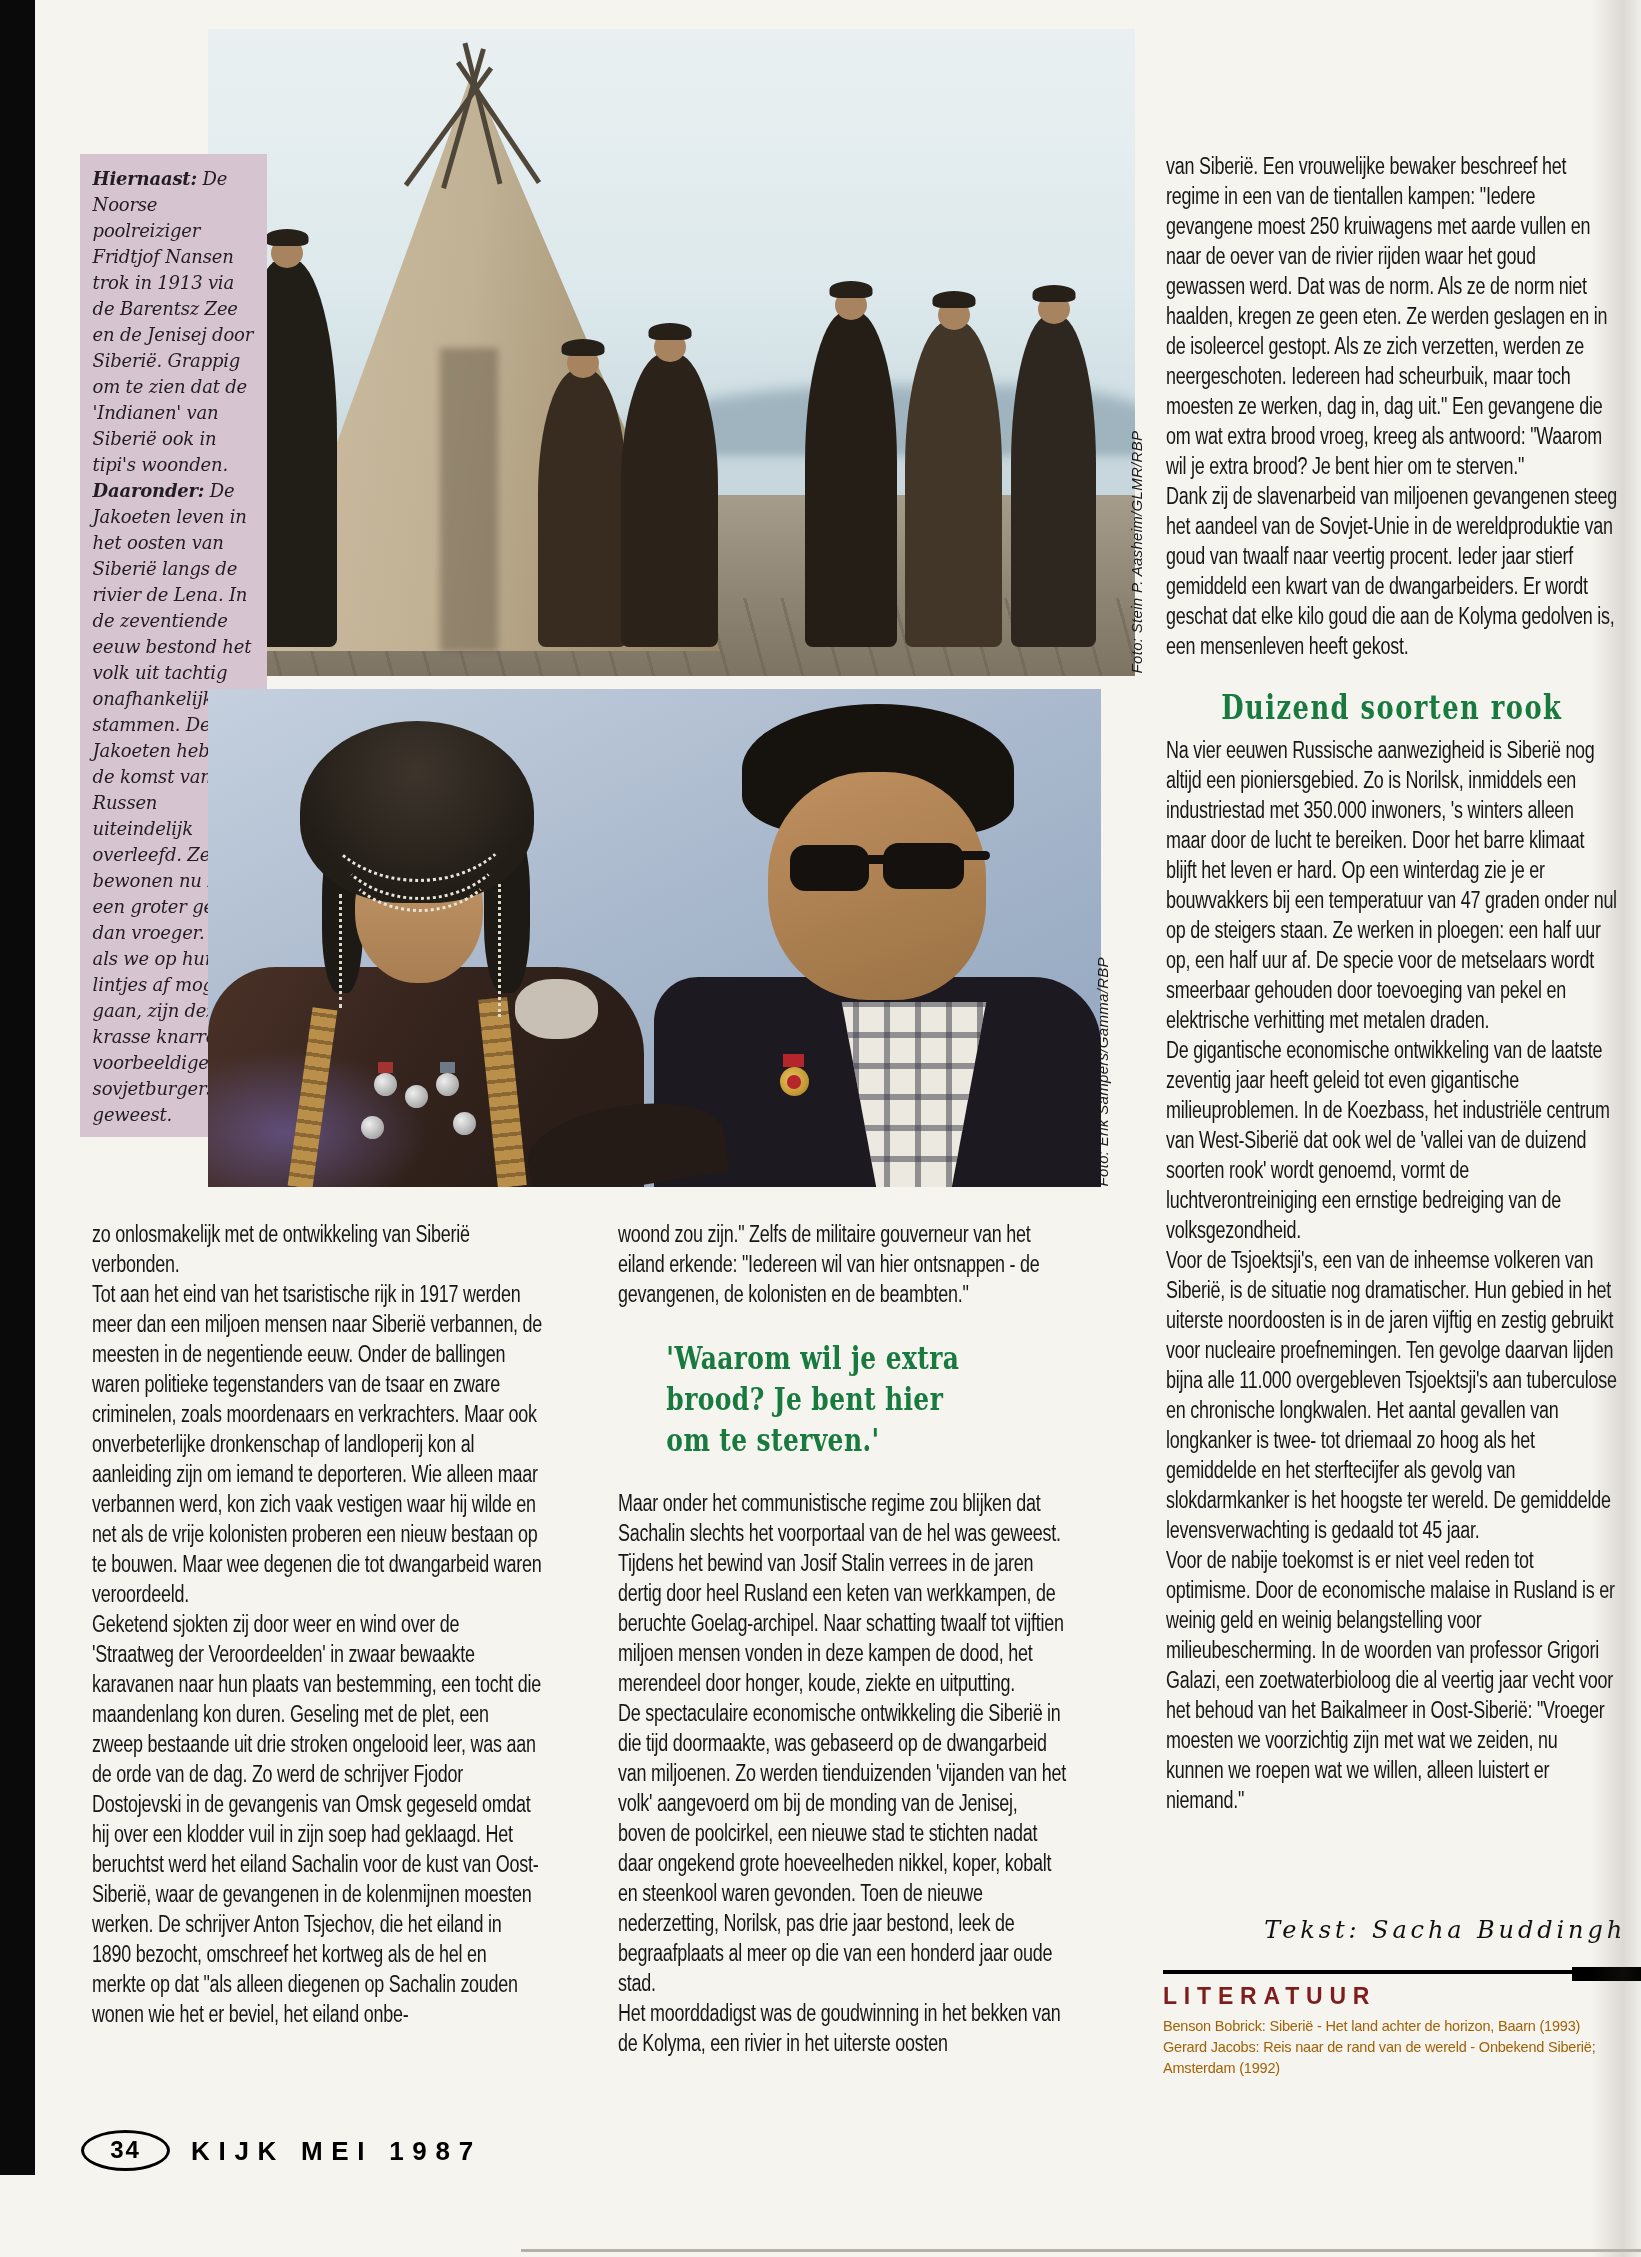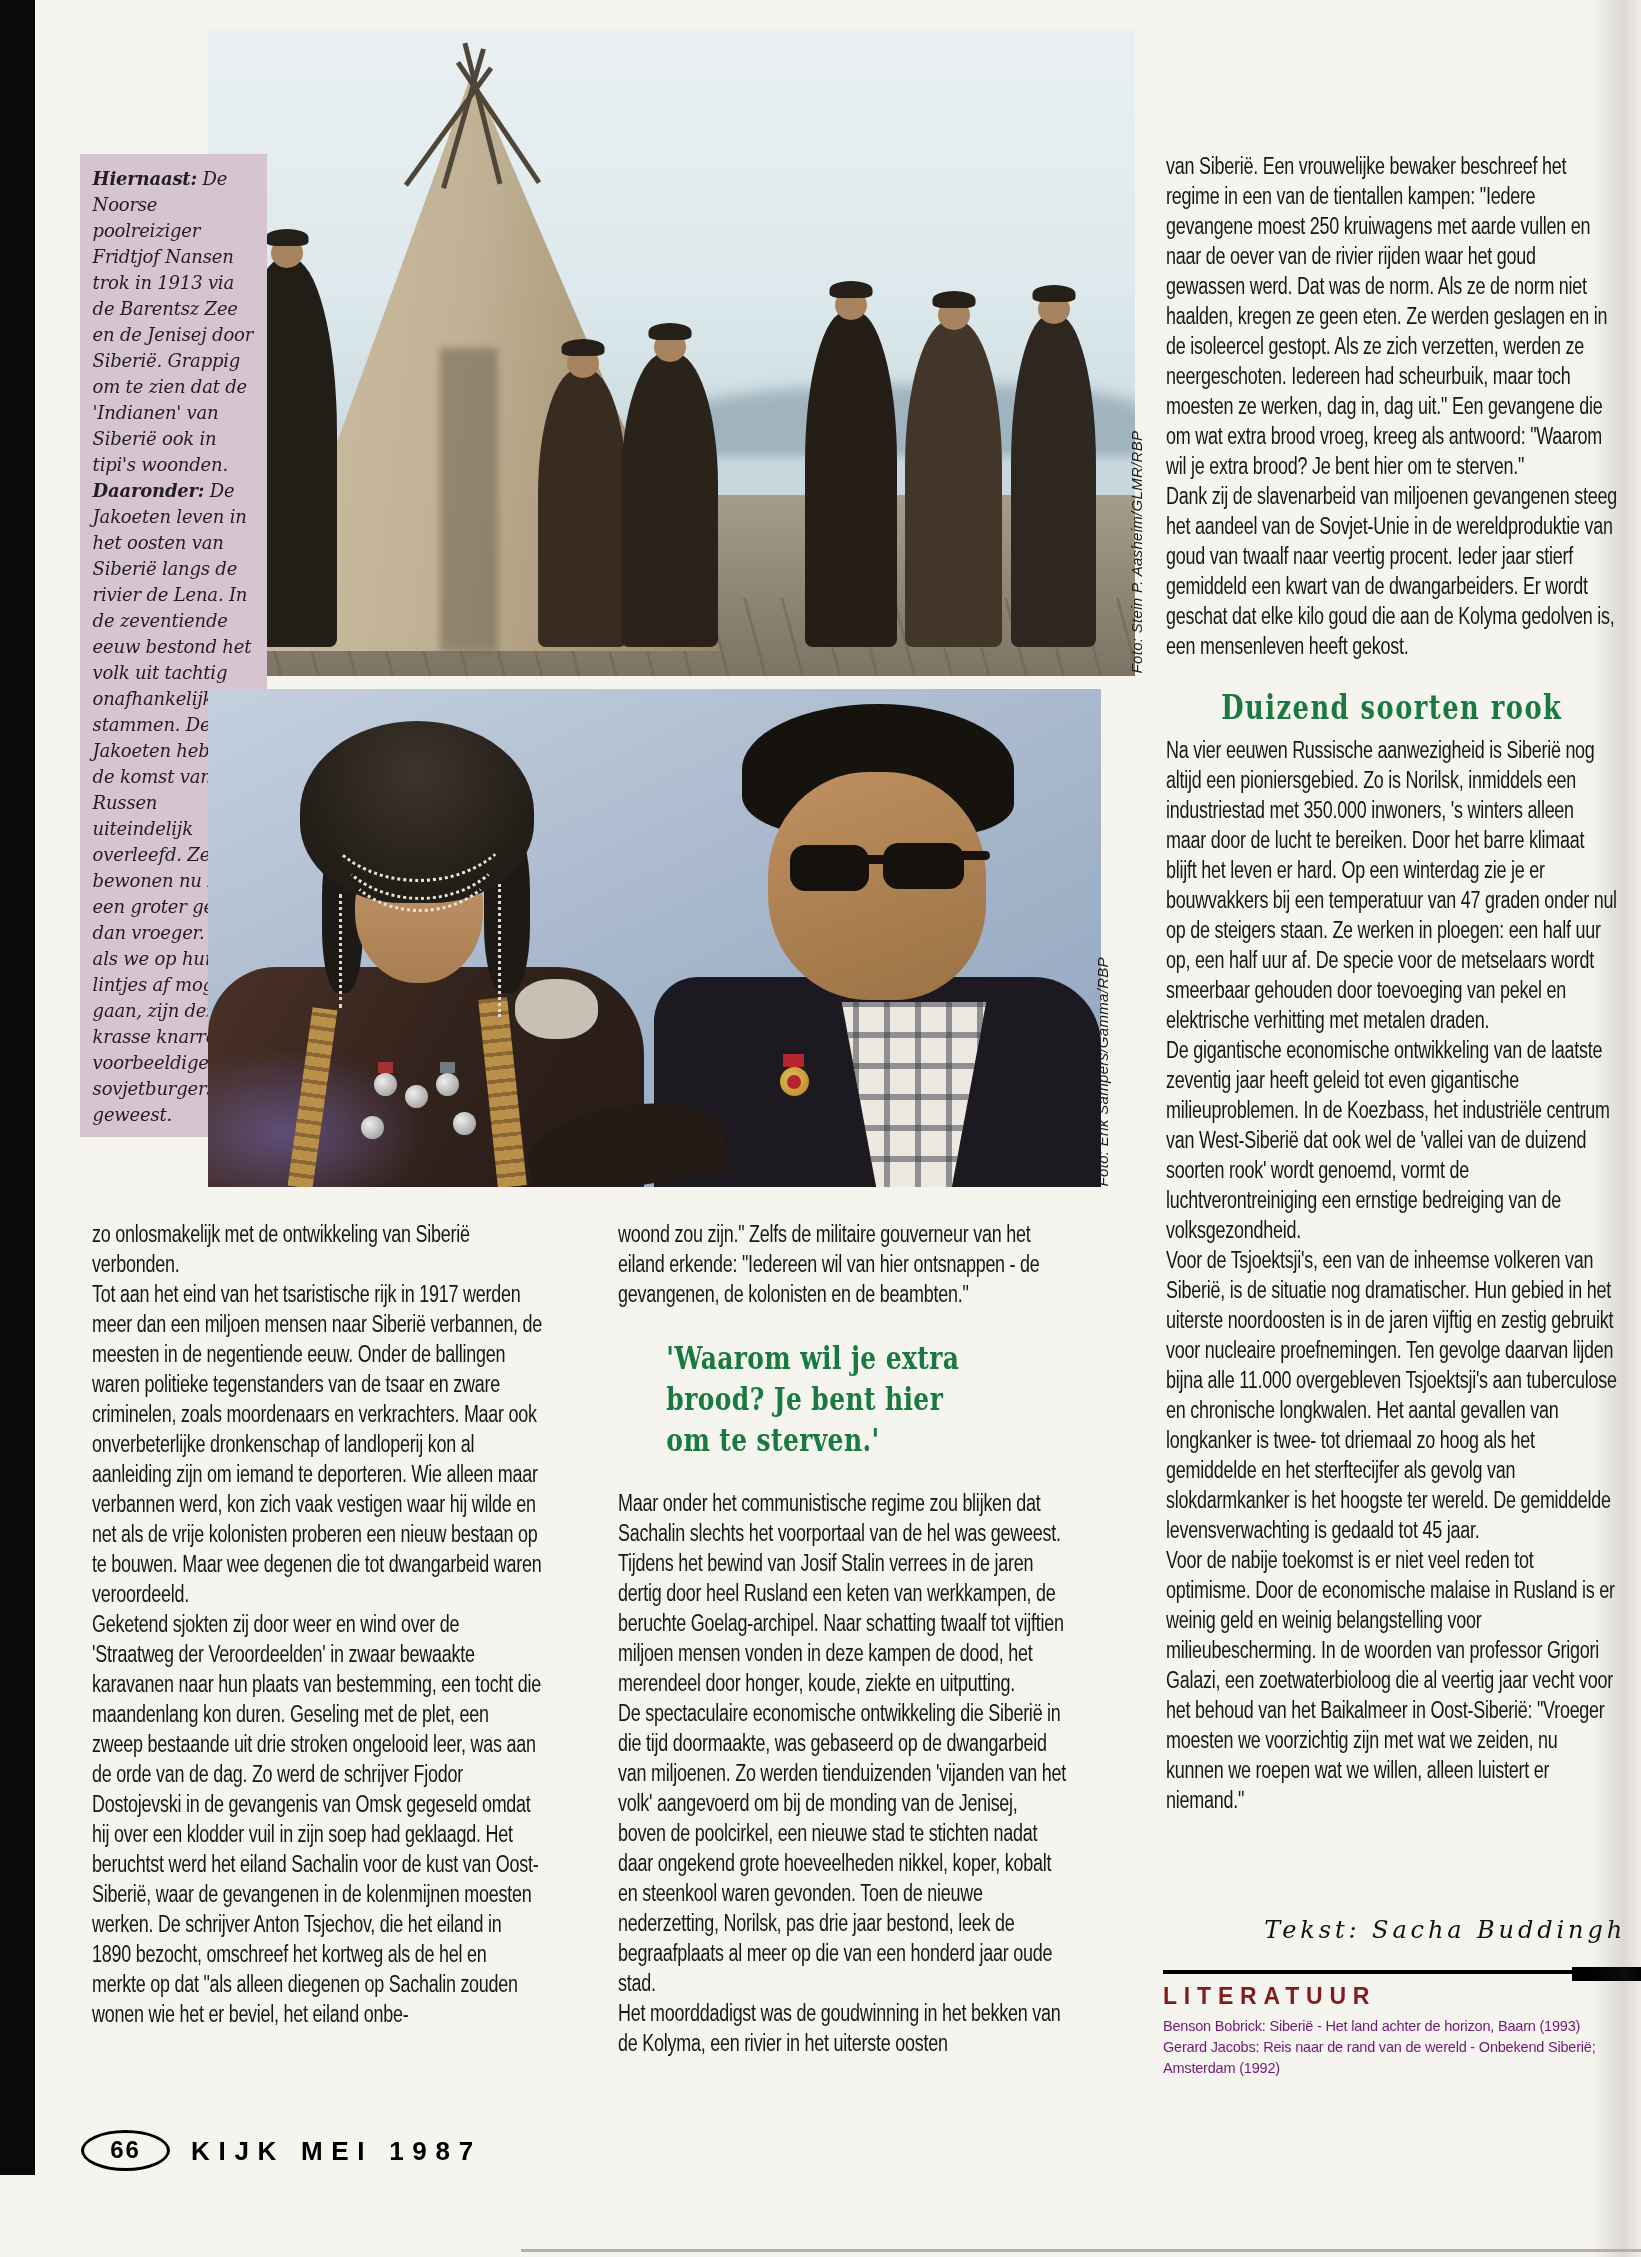--- a/index.html
+++ b/index.html
@@ -98,21 +98,21 @@
   .pullquote{width:386px;margin:29px 0 27px 62px;
     font:bold 32px/41px "DejaVu Serif",serif;color:#187a3f;letter-spacing:0.5px;}
   .section-head{margin:27px 0 7.7px;text-align:center;
     font:bold 33px/39px "DejaVu Serif",serif;color:#187a3f;letter-spacing:1.9px;}
 
   
   #byline{left:1163px;top:1914px;width:463px;text-align:right;
     font:italic 24px/33px "DejaVu Serif",serif;letter-spacing:3.9px;color:#111;}
   #literature{left:1163px;top:1970px;width:446px;border-top:4.8px solid #000;padding-top:7.7px;}
   #literature h3{margin:0 0 5.8px;font:bold 23px/29px "Liberation Sans",sans-serif;letter-spacing:6.8px;color:#7f1d1d;}
-  #literature p{margin:0;font:14.5px/21px "Liberation Sans",sans-serif;letter-spacing:-0.2px;color:#701a75;}
+  #literature p{margin:0;font:14.5px/21px "Liberation Sans",sans-serif;letter-spacing:-0.2px;color:#a16207;}
   #lit-bar{left:1572px;top:1967px;width:70px;height:13.5px;background:#000;}
 
   
   #page-oval{left:81px;top:2130px;width:89px;height:41px;border:3.9px solid #000;border-radius:50%;
     box-sizing:border-box;text-align:center;font:bold 24px/33px "Liberation Sans",sans-serif;letter-spacing:1.9px;color:#000;}
   #magazine-name{left:191px;top:2136px;font:bold 26px/31px "Liberation Sans",sans-serif;letter-spacing:8.7px;color:#000;}
 </style>
 </head>
 <body>
 
@@ -209,19 +209,19 @@
   </div>
 
   <div class="abs" id="byline">Tekst: Sacha Buddingh</div>
   <div class="abs" id="lit-bar"></div>
   <div class="abs" id="literature">
     <h3>LITERATUUR</h3>
     <p>Benson Bobrick: Siberië - Het land achter de horizon, Baarn (1993)</p>
     <p>Gerard Jacobs: Reis naar de rand van de wereld - Onbekend Siberië; Amsterdam (1992)</p>
   </div>
 
-  <div class="abs" id="page-oval">66</div>
+  <div class="abs" id="page-oval">34</div>
   <div class="abs" id="magazine-name">KIJK MEI 1987</div>
 
   <div class="abs" id="right-edge"></div>
   <div class="abs" id="bottom-line"></div>
 </div>
 
 
 </body></html>

